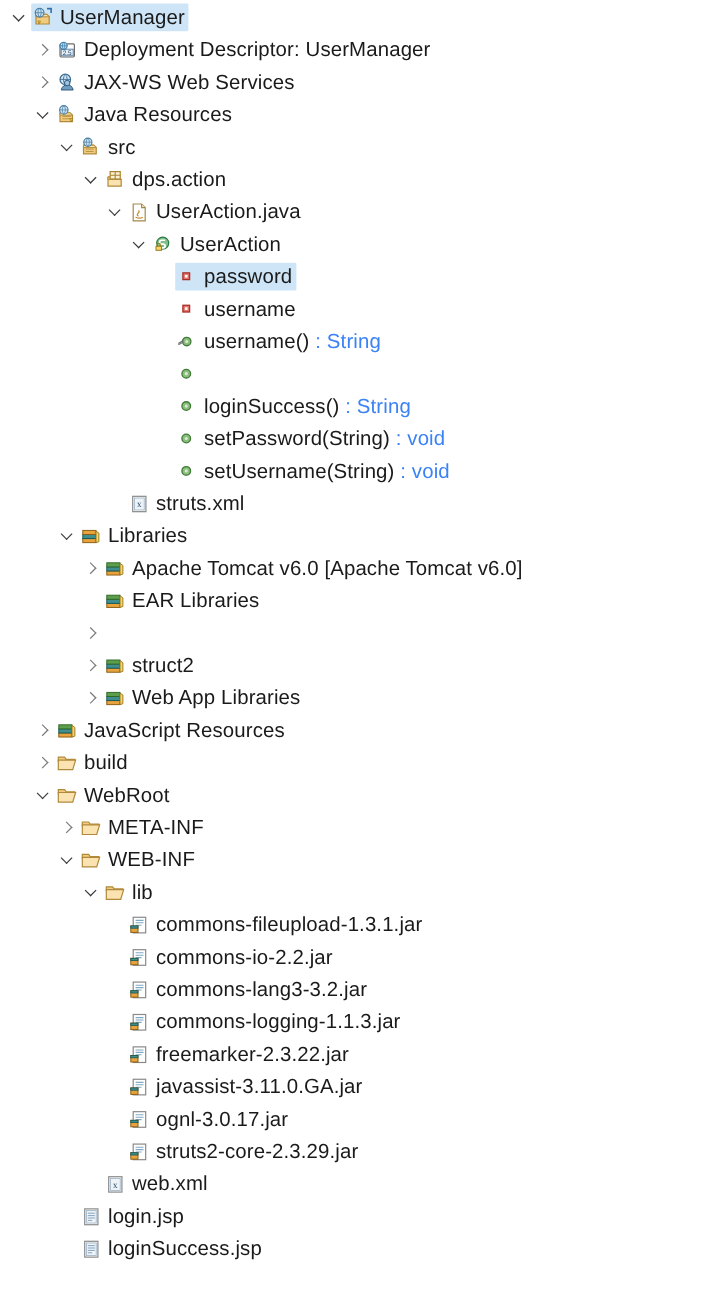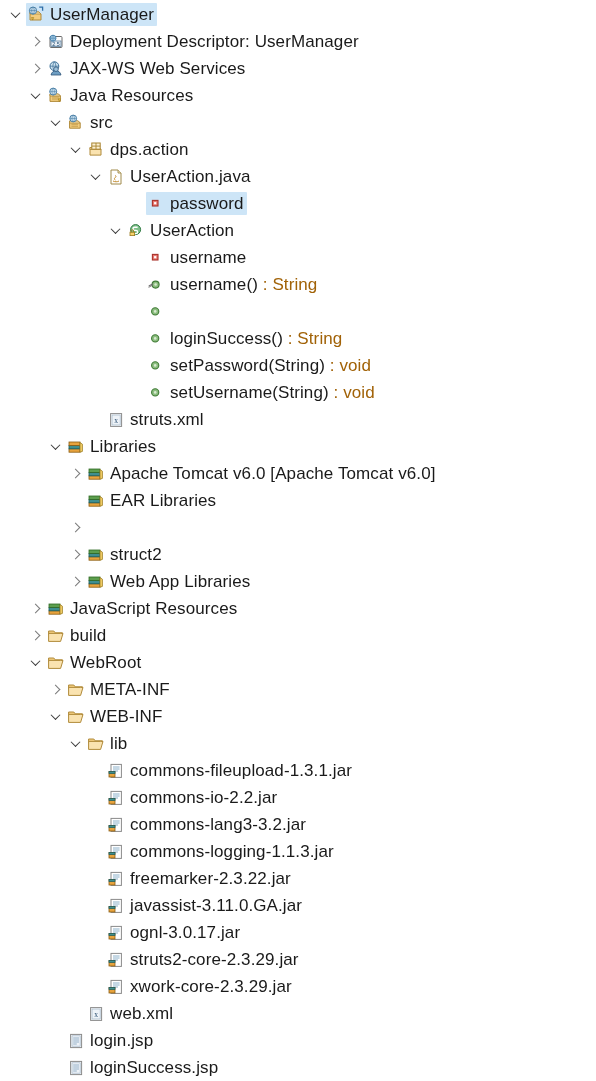--- a/index.html
+++ b/index.html
@@ -80,21 +80,21 @@
     margin-right: 5px;
     position: relative;
     display: inline-block;
   }
   .icon svg { display: block; }
 
   .label {
     font-size: 17px;
     letter-spacing: 0.1px;
   }
-  .label .muted { color: #a16207; }
+  .label .muted { color: #3b82f6; }
   .label .plain { color: #1a1a1a; }
 
   .spacer { display:inline-block; }
 </style>
 </head>
 <body>
 
 <div id="tree">
     <div class="row selected">
       <span class="spacer" style="width: 8px; flex: 0 0 8px; height: 1px;"></span>
@@ -200,48 +200,48 @@
           <svg width="18" height="18" viewBox="0 0 18 18" xmlns="http://www.w3.org/2000/svg">
             <path d="M4 2 h7 l3 3 v11 h-10 z" fill="#ffffff" stroke="#a08a4a" stroke-width="1"></path>
             <path d="M11 2 v3 h3" fill="#f0e6c8" stroke="#a08a4a" stroke-width="0.9"></path>
             <path d="M8.4 7.4 c1.2 1 0.2 1.8 -0.6 2.6 c-0.8 0.8 -0.4 1.6 0.6 2.1" fill="none" stroke="#c28a2a" stroke-width="1"></path>
             <path d="M6 13 c2 1 4.4 1 6 0" fill="none" stroke="#c28a2a" stroke-width="1"></path>
           </svg>
         </span>
         <span class="label"><span class="plain">UserAction.java</span></span>
       </span>
     </div>
-    <div class="row selected">
-      <span class="spacer" style="width: 128px; flex: 0 0 128px; height: 1px;"></span>
-      <span class="twisty leaf"></span>
-      <span class="hl">
-        <span class="icon">
-          <svg width="18" height="18" viewBox="0 0 18 18" xmlns="http://www.w3.org/2000/svg">
-            <rect x="5.4" y="5.4" width="5.6" height="5.6" fill="#e8766e" stroke="#a8322a" stroke-width="1.1"></rect>
-            <rect x="7.1" y="7.1" width="2.2" height="2.2" fill="#ffffff"></rect>
-          </svg>
-        </span>
-        <span class="label"><span class="plain">password</span></span>
-      </span>
-    </div>
     <div class="row">
       <span class="spacer" style="width: 108px; flex: 0 0 108px; height: 1px;"></span>
       <span class="twisty expanded"></span>
       <span class="hl">
         <span class="icon">
           <svg width="18" height="18" viewBox="0 0 18 18" xmlns="http://www.w3.org/2000/svg">
             <circle cx="8.6" cy="7.6" r="5" fill="#7fc08a" stroke="#2f7a42" stroke-width="1"></circle>
             <path d="M10.6 5.2 h-3 a1.6 1.6 0 0 0 0 3.2 h1.4 a1.6 1.6 0 0 1 0 3.2 h-3" fill="none" stroke="#ffffff" stroke-width="1.4"></path>
             <rect x="3" y="10.2" width="4.6" height="3.4" fill="#f6d36b" stroke="#9a7a1e" stroke-width="0.8"></rect>
             <path d="M4 10.2 v-1.2 a1.3 1.3 0 0 1 2.6 0 v1.2" fill="none" stroke="#9a7a1e" stroke-width="0.9"></path>
           </svg>
         </span>
         <span class="label"><span class="plain">UserAction</span></span>
       </span>
     </div>
+    <div class="row selected">
+      <span class="spacer" style="width: 128px; flex: 0 0 128px; height: 1px;"></span>
+      <span class="twisty leaf"></span>
+      <span class="hl">
+        <span class="icon">
+          <svg width="18" height="18" viewBox="0 0 18 18" xmlns="http://www.w3.org/2000/svg">
+            <rect x="5.4" y="5.4" width="5.6" height="5.6" fill="#e8766e" stroke="#a8322a" stroke-width="1.1"></rect>
+            <rect x="7.1" y="7.1" width="2.2" height="2.2" fill="#ffffff"></rect>
+          </svg>
+        </span>
+        <span class="label"><span class="plain">password</span></span>
+      </span>
+    </div>
     <div class="row">
       <span class="spacer" style="width: 128px; flex: 0 0 128px; height: 1px;"></span>
       <span class="twisty leaf"></span>
       <span class="hl">
         <span class="icon">
           <svg width="18" height="18" viewBox="0 0 18 18" xmlns="http://www.w3.org/2000/svg">
             <rect x="5.4" y="5.4" width="5.6" height="5.6" fill="#e8766e" stroke="#a8322a" stroke-width="1.1"></rect>
             <rect x="7.1" y="7.1" width="2.2" height="2.2" fill="#ffffff"></rect>
           </svg>
         </span>
@@ -601,35 +601,20 @@
             <rect x="4" y="2.4" width="10.4" height="13" fill="#ffffff" stroke="#8a8a8a" stroke-width="1"></rect>
             <path d="M6 5 h6.6 M6 7 h6.6 M6 9 h5" stroke="#7fa8c4" stroke-width="0.9"></path>
             <rect x="2" y="9.6" width="6" height="5.4" fill="#e8a33d" stroke="#8a5c12" stroke-width="0.8"></rect>
             <rect x="2" y="9.6" width="6" height="1.9" fill="#3f8f8f" stroke="#17595a" stroke-width="0.7"></rect>
           </svg>
         </span>
         <span class="label"><span class="plain">struts2-core-2.3.29.jar</span></span>
       </span>
     </div>
     <div class="row">
-      <span class="spacer" style="width: 88px; flex: 0 0 88px; height: 1px;"></span>
-      <span class="twisty leaf"></span>
-      <span class="hl">
-        <span class="icon">
-          <svg width="18" height="18" viewBox="0 0 18 18" xmlns="http://www.w3.org/2000/svg">
-            <rect x="4" y="2.4" width="10.4" height="13" fill="#ffffff" stroke="#8a8a8a" stroke-width="1"></rect>
-            <path d="M6 5 h6.6 M6 7 h6.6 M6 9 h5" stroke="#7fa8c4" stroke-width="0.9"></path>
-            <rect x="2" y="9.6" width="6" height="5.4" fill="#e8a33d" stroke="#8a5c12" stroke-width="0.8"></rect>
-            <rect x="2" y="9.6" width="6" height="1.9" fill="#3f8f8f" stroke="#17595a" stroke-width="0.7"></rect>
-          </svg>
-        </span>
-        <span class="label"><span class="plain">xwork-core-2.3.29.jar</span></span>
-      </span>
-    </div>
-    <div class="row">
       <span class="spacer" style="width: 68px; flex: 0 0 68px; height: 1px;"></span>
       <span class="twisty leaf"></span>
       <span class="hl">
         <span class="icon">
           <svg width="18" height="18" viewBox="0 0 18 18" xmlns="http://www.w3.org/2000/svg">
             <rect x="3.6" y="2.6" width="11" height="12.8" fill="#ffffff" stroke="#8a8a8a" stroke-width="1"></rect>
             <rect x="5" y="4" width="8.2" height="10" fill="#eef3f8" stroke="#9fb4c6" stroke-width="0.7"></rect>
             <text x="9.1" y="11.6" font-size="7.6" text-anchor="middle" font-family="Liberation Serif, serif" fill="#2b4f70">x</text>
           </svg>
         </span>

